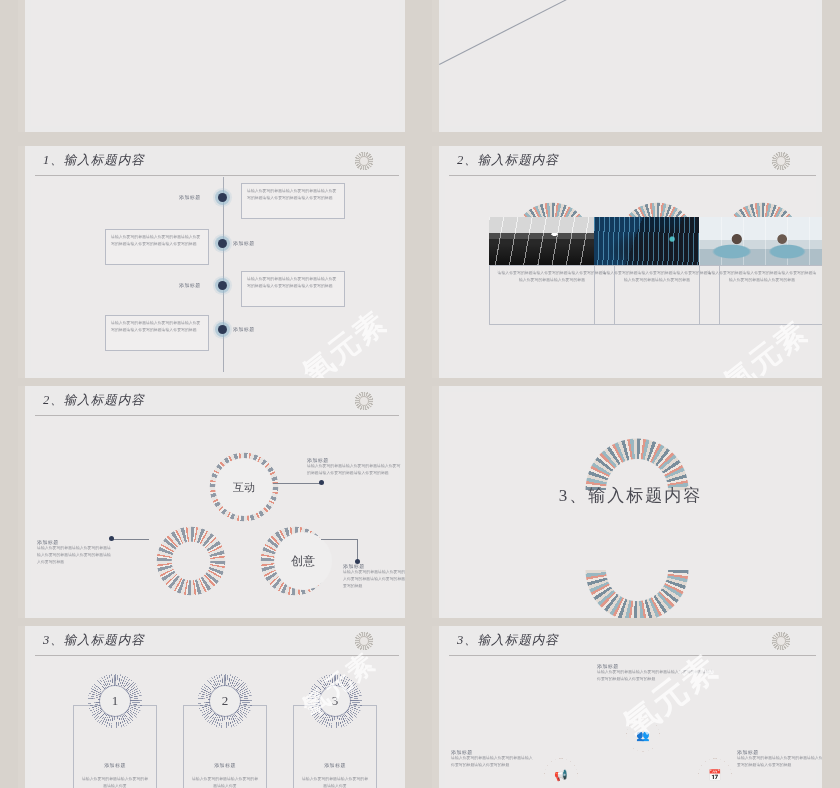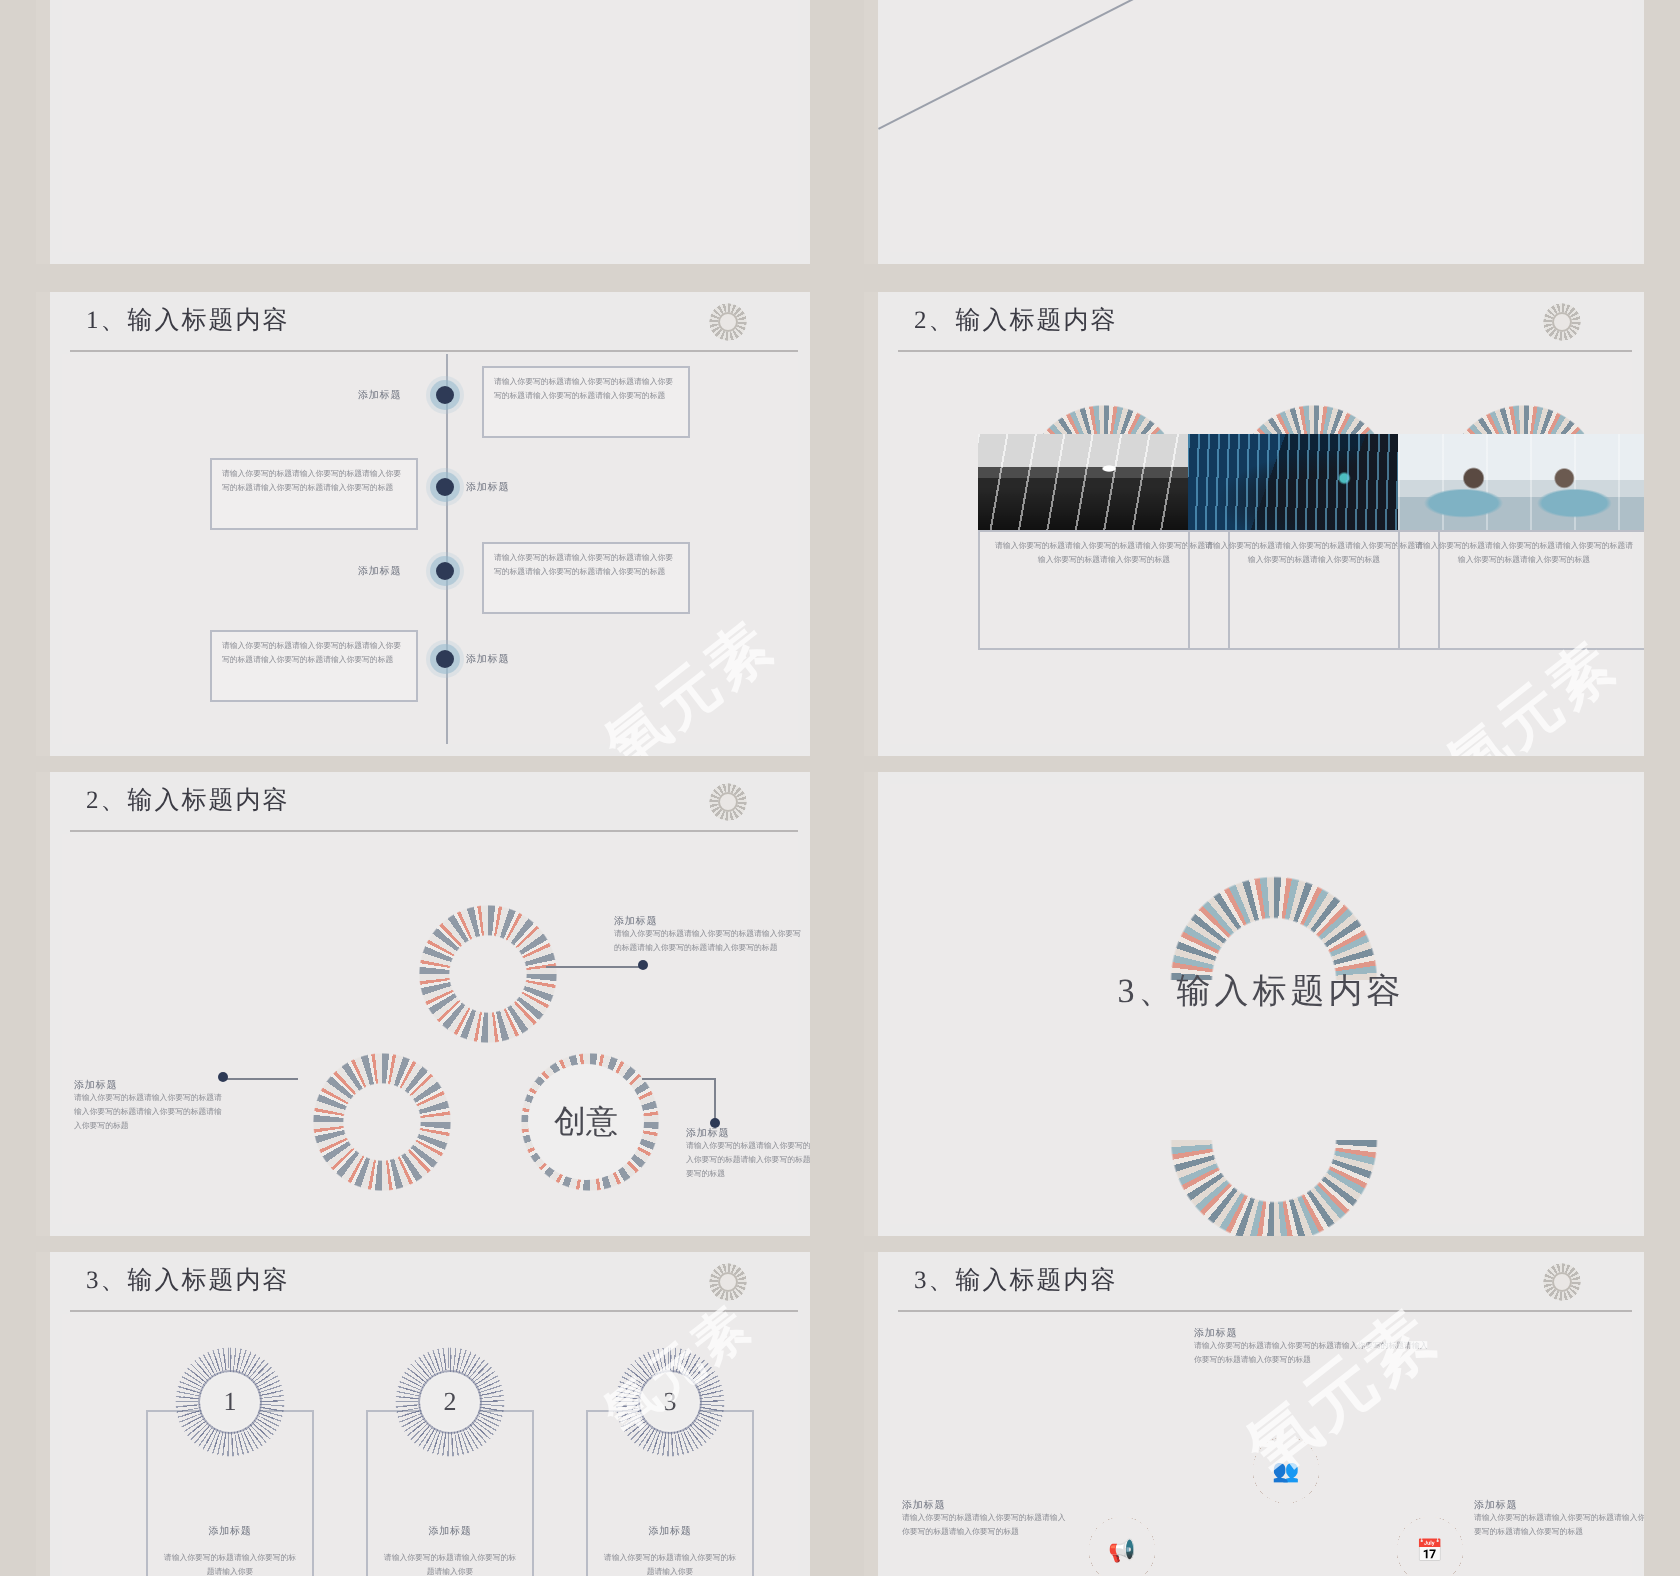--- a/index.html
+++ b/index.html
@@ -16,21 +16,21 @@
     background:#ebeaea;
     overflow:hidden;
   }
   .slide .leftbar{
     position:absolute; left:0; top:0; bottom:0; width:7px;
     background:#dbd6d0;
   }
   .slide .stage{ position:absolute; left:7px; right:0; top:0; bottom:0; }
 
   
-  .sl-head{ position:absolute; left:0; right:14px; top:0; height:44px; }
+  .sl-head{ position:absolute; left:0; right:14px; top:0; height:44px;font-style:italic; }
   .sl-title{
     position:absolute; left:18px; top:6px;
     font-family:"Liberation Serif","DejaVu Serif",serif;
     font-size:12.5px; color:#3b3b44; letter-spacing:1px; white-space:nowrap;
   }
   .sl-rule{ position:absolute; left:10px; right:6px; top:29px; height:1px; background:#b9b6b6; }
   .sl-body{ position:absolute; left:6px; right:6px; top:31px; bottom:6px; background:#eceaea; }
 
   
   .h-lbl{
@@ -212,37 +212,38 @@
   <div class="leftbar"></div>
   <div class="stage">
     <div class="sl-head">
       <div class="sl-title">2、输入标题内容</div>
       <div class="mand small-rose" style="right:14px;top:2px;width:26px;height:26px;"></div>
     </div>
     <div class="sl-rule"></div>
     <div class="sl-body">
 
       <div class="mand g2" style="left:165px;top:22px;width:96px;height:96px;"></div>
+      <div class="cap-circle" style="left:184px;top:41px;width:58px;height:58px;font-size:11px;">互动</div>
       <div class="ln" style="left:242px;top:66px;width:50px;height:1px;background:#7e838f;"></div>
       <div class="node" style="left:288px;top:63px;width:5px;height:5px;box-shadow:none;"></div>
       <div style="position:absolute;left:276px;top:40px;width:96px;">
         <div class="h-lbl">添加标题</div>
         <div class="b-txt">请输入你要写的标题请输入你要写的标题请输入你要写的标题请输入你要写的标题请输入你要写的标题</div>
       </div>
 
       <div class="mand g2" style="left:112px;top:96px;width:96px;height:96px;"></div>
       <div class="ln" style="left:82px;top:122px;width:36px;height:1px;background:#7e838f;"></div>
       <div class="node" style="left:78px;top:119px;width:5px;height:5px;box-shadow:none;"></div>
       <div style="position:absolute;left:6px;top:122px;width:76px;">
         <div class="h-lbl">添加标题</div>
         <div class="b-txt">请输入你要写的标题请输入你要写的标题请输入你要写的标题请输入你要写的标题请输入你要写的标题</div>
       </div>
 
       <div class="mand g2" style="left:216px;top:96px;width:96px;height:96px;"></div>
-      <div class="cap-circle" style="left:233px;top:115px;width:58px;height:58px;font-size:16px;">创意</div>
+      <div class="cap-circle" style="left:243px;top:115px;width:58px;height:58px;font-size:12px;">创意</div>
       <div class="ln" style="left:290px;top:122px;width:36px;height:1px;background:#7e838f;"></div>
       <div class="ln" style="left:326px;top:122px;width:1px;height:22px;background:#7e838f;"></div>
       <div class="node" style="left:324px;top:142px;width:5px;height:5px;box-shadow:none;"></div>
       <div style="position:absolute;left:312px;top:146px;width:78px;">
         <div class="h-lbl">添加标题</div>
         <div class="b-txt">请输入你要写的标题请输入你要写的标题请输入你要写的标题请输入你要写的标题请输入你要写的标题</div>
       </div>
     </div>
   </div>
 </div>

